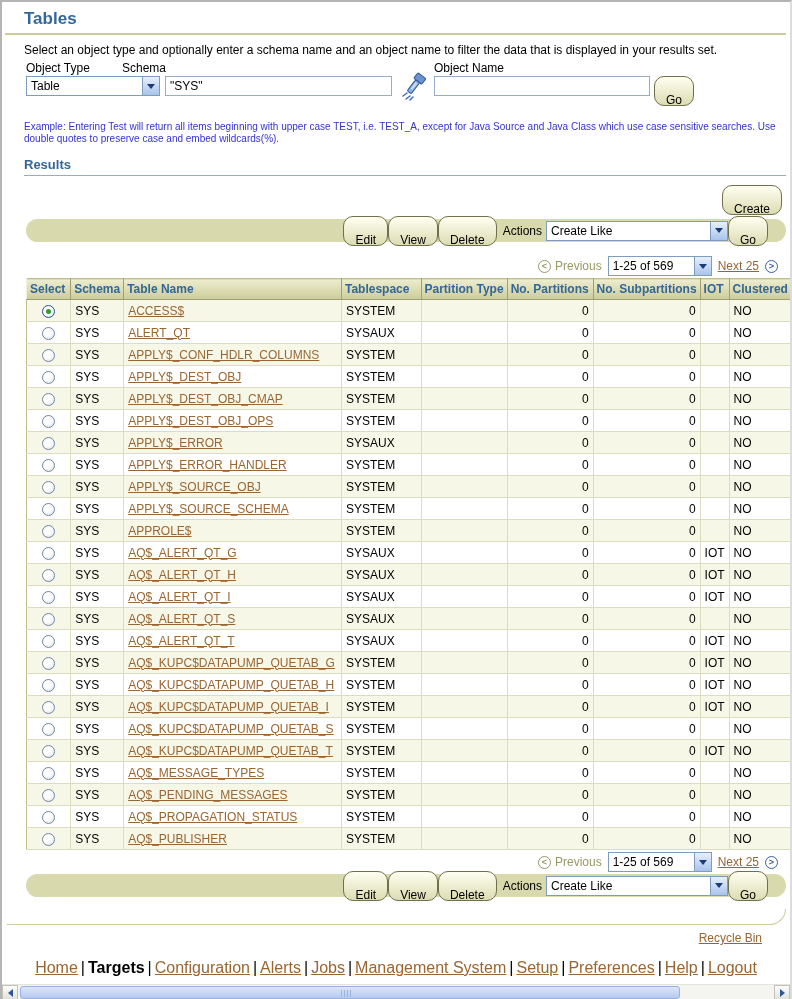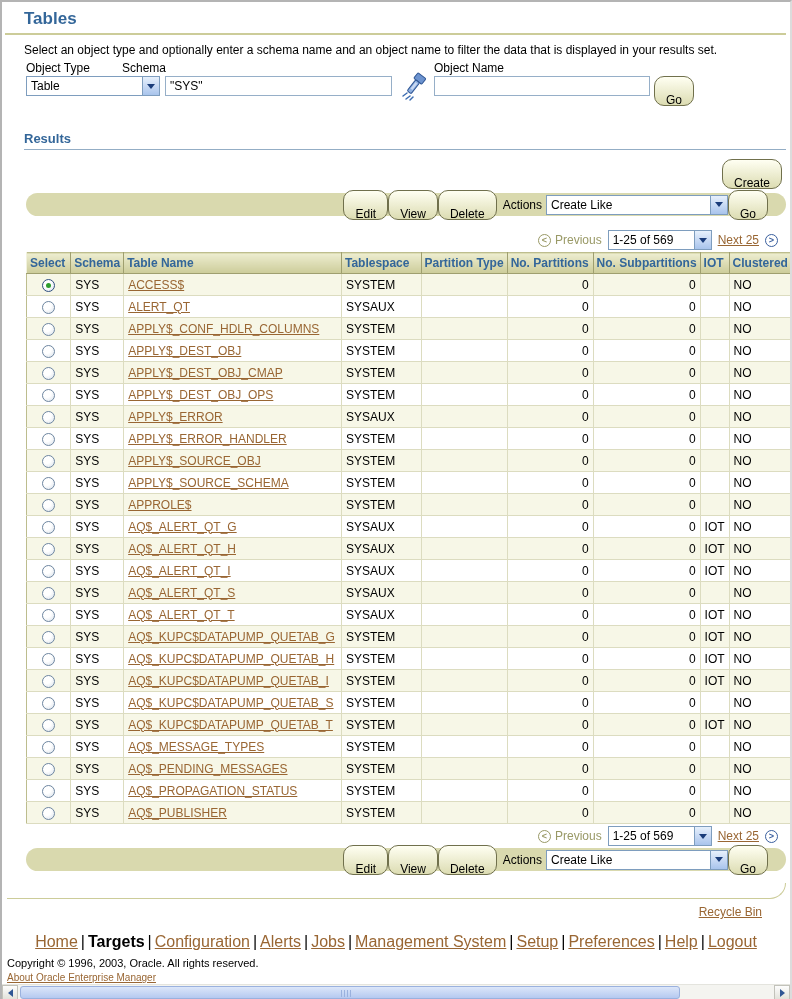--- a/index.html
+++ b/index.html
@@ -196,20 +196,21 @@
           <line x1="3" y1="25" x2="7" y2="22"></line>
           <line x1="6" y1="28" x2="10" y2="25"></line>
           <line x1="10" y1="29" x2="13" y2="26"></line>
         </g>
       </svg>
 
       <input class="txt objname-input" value="" style="">
       <button class="pill search-go">Go</button>
     </div>
 
+    <div class="example-text">Example: Entering Test will return all items beginning with upper case TEST, i.e. TEST_A, except for Java Source and Java Class which use case sensitive searches. Use double quotes to preserve case and embed wildcards(%).</div>
   </div>
 
   <div class="section results-section">
     <div class="section-heading">Results</div>
 
     <div class="create-row">
       <button class="pill">Create</button>
     </div>
 
     <div class="toolbar">

